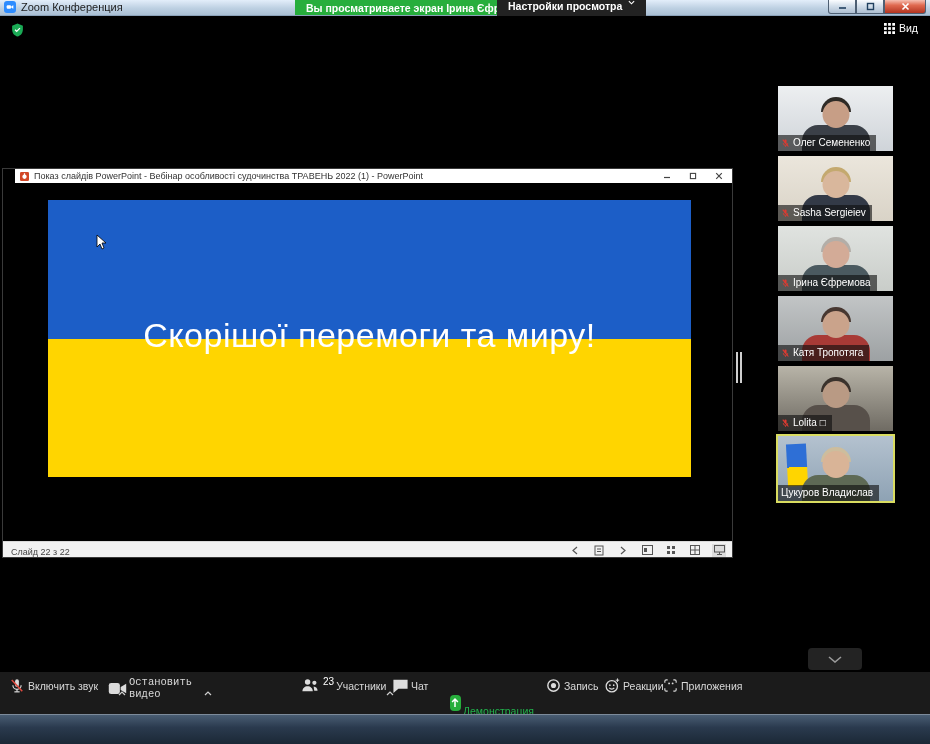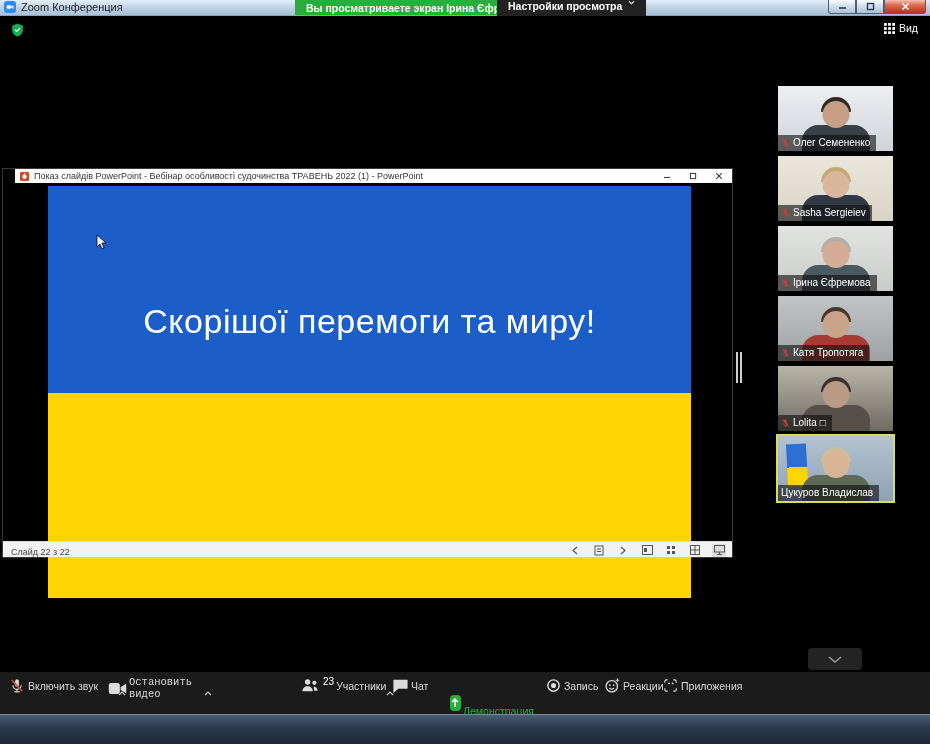--- a/index.html
+++ b/index.html
@@ -30,21 +30,21 @@
   .view-btn{position:absolute;right:12px;top:6px;display:flex;align-items:center;gap:4px;
     color:#fff;font-size:10.5px;}
 
   
   .ppt{position:absolute;left:2px;top:168px;width:731px;height:390px;background:#000;border:1px solid #3a3a3a;}
   .ppt-titlebar{position:absolute;left:0;top:0;right:0;height:14px;background:#fff;
     display:flex;align-items:center;gap:5px;padding:0 5px;font-size:9px;color:#333;white-space:nowrap;overflow:hidden;margin-left:12px;}
   .ppt-ctrl{position:absolute;right:0;top:0;height:14px;display:flex;background:#fff;}
   .pc{width:26px;height:14px;display:flex;align-items:center;justify-content:center;}
   .ppt-body{position:absolute;left:0;top:14px;right:0;bottom:16px;background:#000;}
-  .slide{position:absolute;left:45px;top:3px;width:643px;height:412px;overflow:hidden;}
+  .slide{position:absolute;left:45px;top:17px;width:643px;height:277px;overflow:hidden;}
   .flag-top{position:absolute;left:0;top:0;width:100%;height:50.2%;background:var(--flag-blue,#1c5ec7);}
   .flag-bottom{position:absolute;left:0;bottom:0;width:100%;height:49.8%;background:var(--flag-yellow,#ffd500);}
   .slide-text{position:absolute;left:0;top:116px;width:100%;text-align:center;
     color:#fff;font-size:34px;letter-spacing:.5px;}
   .ppt-status{position:absolute;left:0;bottom:0;right:0;height:16px;background:#f2f2f2;
     border-top:1px solid #d9d9d9;display:flex;align-items:flex-end;padding:0 8px;font-size:9px;color:#444;}
   .status-icons{position:absolute;right:6px;top:0;height:16px;display:flex;align-items:center;gap:10px;}
   .sic{width:14px;height:13px;display:flex;align-items:center;justify-content:center;}
   .sic.sel{background:#dcdcdc;}
 

